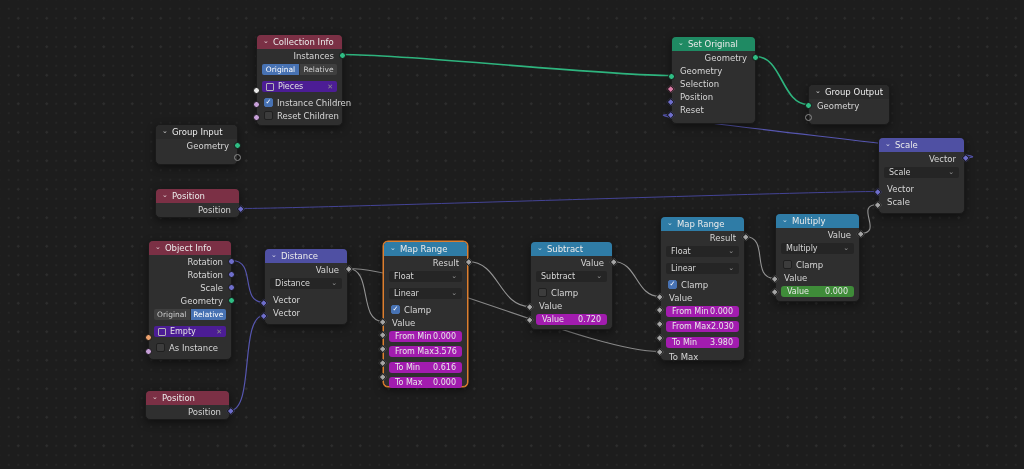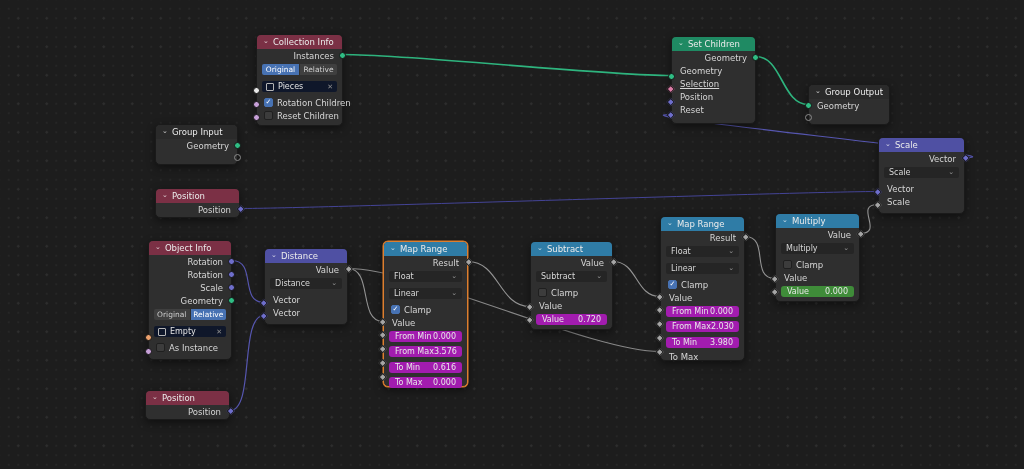--- a/index.html
+++ b/index.html
@@ -32,21 +32,21 @@
     height:11px;margin:2px 5px;background:#252525;border-radius:2px;display:flex;
     align-items:center;justify-content:space-between;padding:0 5px;font-size:8px;color:#d8d8d8;
   }
   .sel .chev{color:#9a9a9a;}
   .btns{height:11px;margin:2px 5px;display:flex;}
   .seg{flex:1;line-height:11px;text-align:center;font-size:7.5px;background:#3f3f3f;color:#cfcfcf;margin-right:1px;}
   .seg:first-child{border-radius:2px 0 0 2px;}
   .seg:last-child{border-radius:0 2px 2px 0;margin-right:0;}
   .seg.active{background:#4772b3;color:#fff;}
   .prop{
-    height:11px;margin:2px 5px;background:#0f172a;border-radius:2px;display:flex;
+    height:11px;margin:2px 5px;background:#4c1d95;border-radius:2px;display:flex;
     align-items:center;gap:4px;padding:0 4px;font-size:8px;color:#e2e2e2;
   }
   .box-icon{width:6px;height:6px;border:1px solid #b5b5b5;border-radius:1px;flex:none;}
   .close-x{margin-left:auto;color:#8d8d8d;font-size:7px;}
   .chk{display:flex;align-items:center;gap:4px;padding-left:7px;}
   .chkbox{width:9px;height:9px;border-radius:2px;background:#3c3c3c;border:1px solid #1f1f1f;
     display:flex;align-items:center;justify-content:center;flex:none;box-sizing:border-box;}
   .chkbox.on{background:#4772b3;border-color:#4772b3;color:#fff;font-size:7px;line-height:7px;}
   .fld{
     height:11px;margin:1.5px 5px;background:#a21caf;border-radius:3px;display:flex;
@@ -99,46 +99,46 @@
           <span class="lbl">Pieces</span>
           <span class="close-x">✕</span>
         </div>
       </div>
       <span class="socket circle left" style="background: rgb(232, 232, 232); top: 51.5px;"></span>
       <div class="row row-checkbox" style="height: 13px;">
         <div class="chk" style="height: 13px;">
           <span class="chkbox on">
             <span class="lbl">✓</span>
           </span>
-          <span class="lbl">Rotation Children</span>
+          <span class="lbl">Instance Children</span>
         </div>
       </div>
       <span class="socket circle left" style="background: rgb(199, 160, 216); top: 65.5px;"></span>
       <div class="row row-checkbox" style="height: 13px;">
         <div class="chk" style="height: 13px;">
           <span class="chkbox"></span>
           <span class="lbl">Reset Children</span>
         </div>
       </div>
       <span class="socket circle left" style="background: rgb(199, 160, 216); top: 78.5px;"></span>
     </div>
     <div class="node" style="left: 671px; top: 36px; width: 85px; height: 88px;">
       <div class="nheader" style="background: rgb(31, 138, 99);">
         <span class="chev">⌄</span>
-        <span class="lbl">Set Children</span>
+        <span class="lbl">Set Original</span>
       </div>
       <div class="row row-output" style="height: 13px;">
         <span class="lbl">Geometry</span>
       </div>
       <span class="socket circle right" style="background: rgb(47, 189, 132); top: 16.5px;"></span>
       <div class="row row-input" style="height: 13px;">
         <span class="lbl">Geometry</span>
       </div>
       <span class="socket circle left" style="background: rgb(47, 189, 132); top: 35.5px;"></span>
-      <div class="row row-input" style="height: 13px; text-decoration: underline;">
+      <div class="row row-input" style="height: 13px;">
         <span class="lbl">Selection</span>
       </div>
       <span class="socket diamond left" style="background: rgb(221, 124, 168); top: 48.5px;"></span>
       <div class="row row-input" style="height: 13px;">
         <span class="lbl">Position</span>
       </div>
       <span class="socket diamond left" style="background: rgb(110, 110, 203); top: 61.5px;"></span>
       <div class="row row-input" style="height: 13px;">
         <span class="lbl">Reset</span>
       </div>

